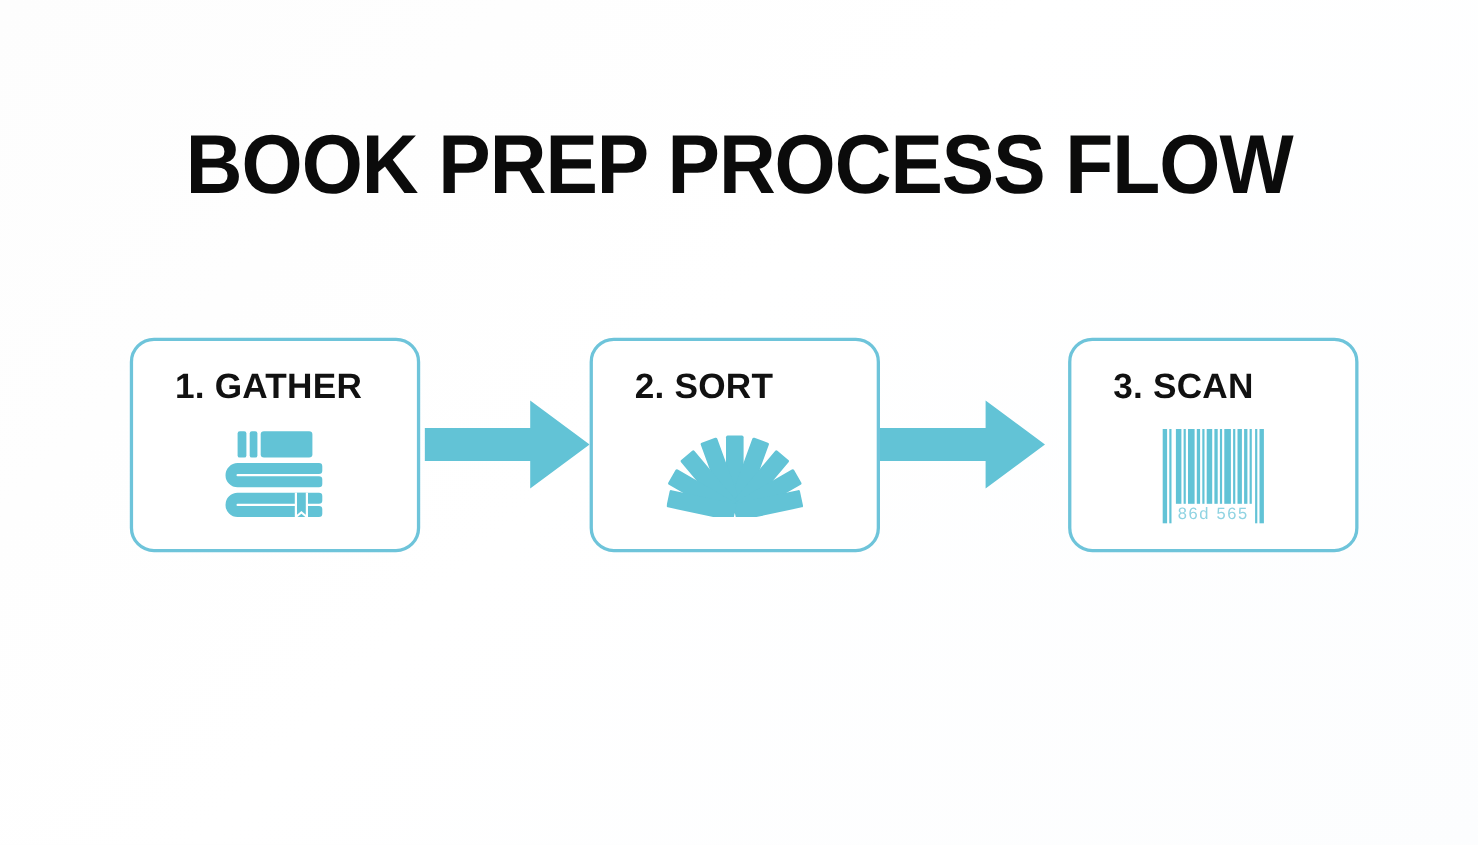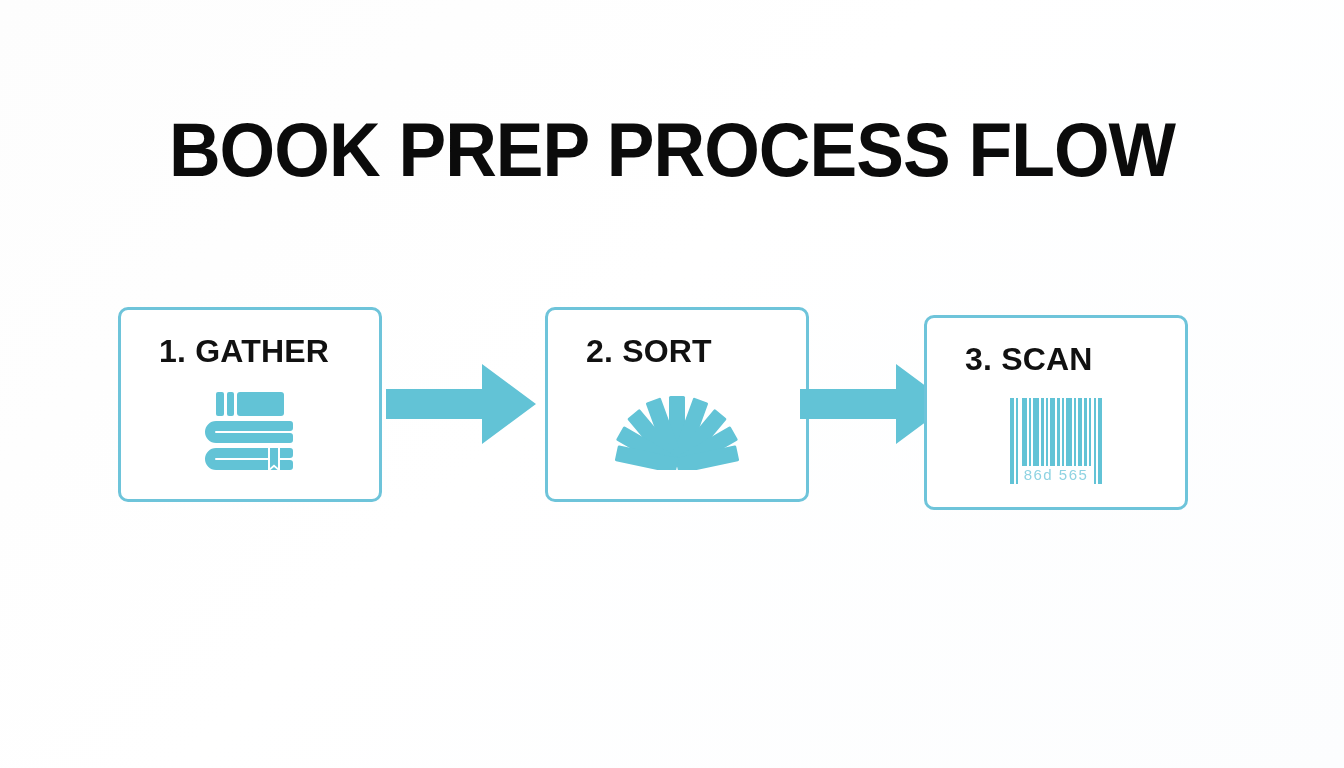--- a/index.html
+++ b/index.html
@@ -48,26 +48,26 @@
     height: 201px;
   }
 
   .card {
     position: absolute;
     top: 0;
     width: 264px;
     height: 195px;
     box-sizing: border-box;
     border: 3px solid #6ec4da;
-    border-radius: 10px;
+    border-radius: 22px;
     background: #ffffff;
   }
   .card-1 { left: 0px; }
-  .card-2 { left: 427px; padding-left: 44px; }
-  .card-3 { left: 806px; margin-top: 8px; }
+  .card-2 { left: 418px; padding-left: 44px; }
+  .card-3 { left: 853px; }
 
   .card-label {
     position: absolute;
     left: 38px;
     top: 23px;
     font-family: "Liberation Sans", sans-serif;
     font-weight: bold;
     font-size: 32px;
     line-height: 36px;
     letter-spacing: 0.2px;

